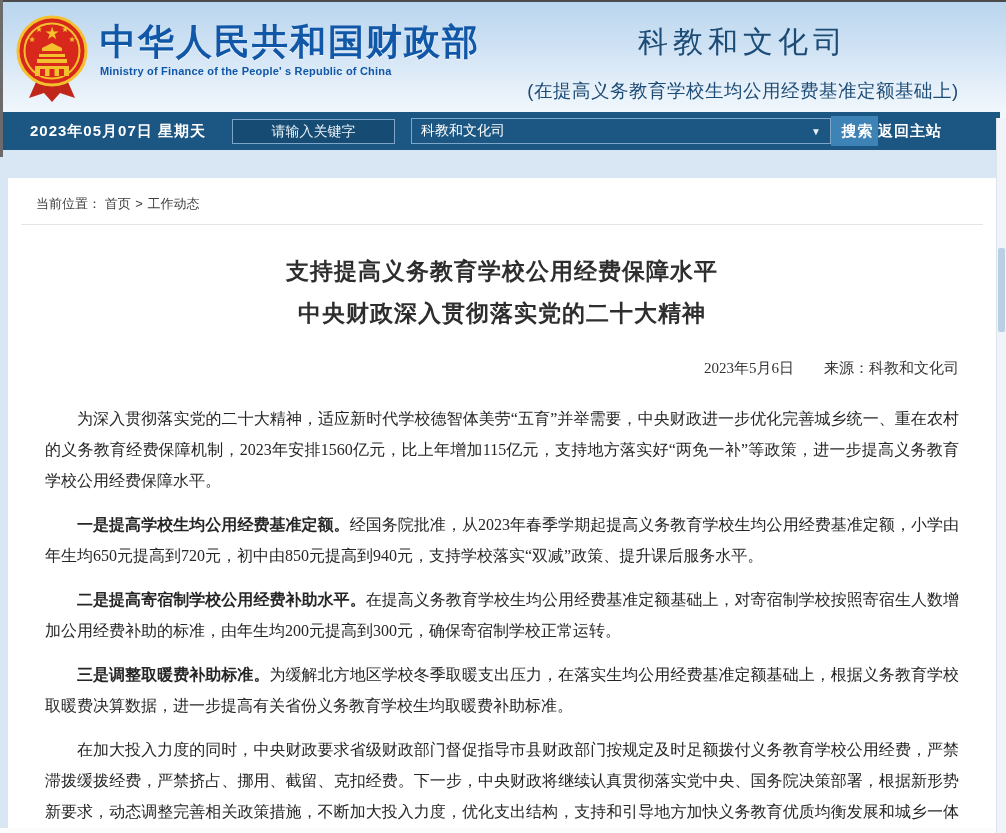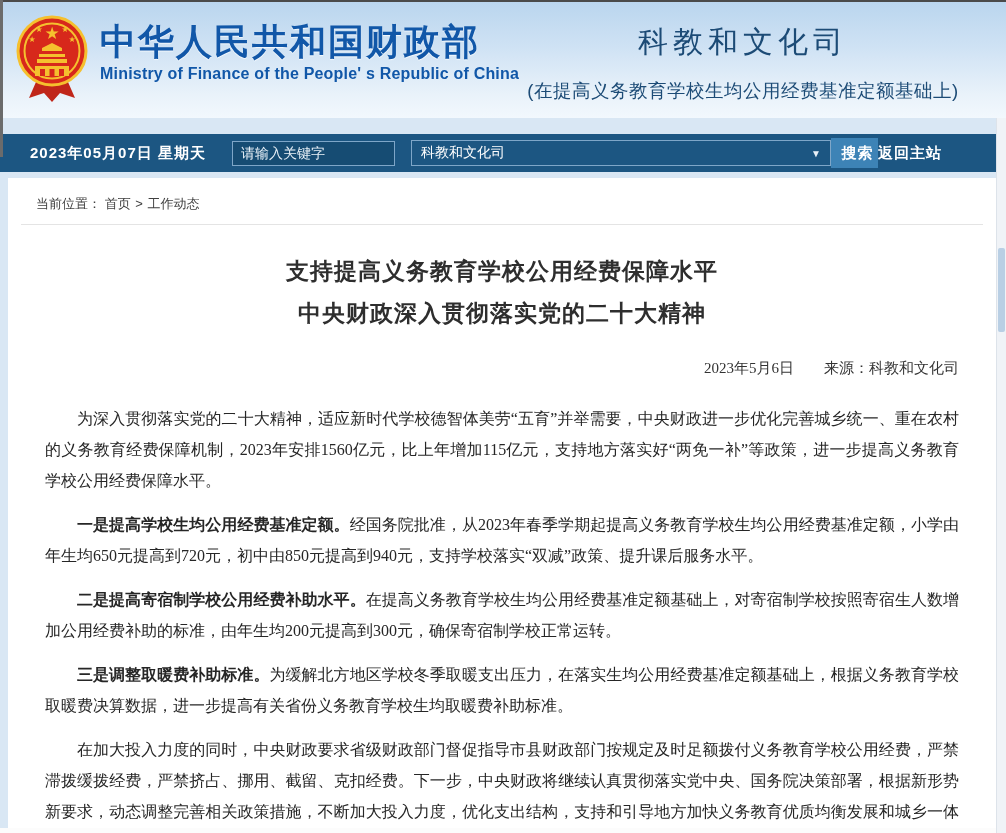--- a/index.html
+++ b/index.html
@@ -19,35 +19,35 @@
     background:linear-gradient(180deg,#b9d5ee 0%, #cfe2f4 40%, #e9f2fa 80%, #f2f8fd 100%);
   }
   .brand { position:absolute; left:16px; top:12px; display:flex; align-items:flex-start; }
   .emblem { width:72px; height:92px; margin-right:12px; }
   .brand-text { padding-top:10px; }
   .brand-cn {
     font-size:36px; font-weight:bold; color:#1157a8; letter-spacing:2px; line-height:40px;
     text-shadow:0 1px 1px rgba(255,255,255,.8);
     font-family:Liberation Serif, serif;
   }
-  .brand-en { font-size:16px; font-weight:bold; color:#1157a8; margin-top:3px; letter-spacing:0.2px; }
+  .brand-en { font-size:11px; font-weight:bold; color:#1157a8; margin-top:3px; letter-spacing:0.2px; }
   .dept { position:absolute; right:8px; top:22px; width:510px; text-align:center; color:#1c4b76; }
   .dept-title { font-size:30px; letter-spacing:5px; font-weight:500; }
   .dept-sub { font-size:18.5px; margin-top:15px; letter-spacing:0.5px; }
 
   
   .topbar {
-    position:absolute; top:134px; left:0; right:6px; height:38px;
+    position:absolute; top:112px; left:0; right:6px; height:38px;
     background:#1c5682; display:flex; align-items:center; padding-left:30px;
   }
   .nav-date { color:#ffffff; font-size:15px; font-weight:bold; letter-spacing:1px; width:195px; }
   .search-input {
     width:163px; height:25px; margin-left:7px;
     background:rgba(12,56,90,.35); border:1px solid #7ea6c8; color:#86efac;
-    padding:0 8px; font-size:14px; font-family:inherit; outline:none;
+    padding:0 8px; font-size:14px; font-family:inherit; outline:none;text-align:center;
   }
   .search-input::placeholder { color:#e9f1f8; opacity:1; }
   .dept-select {
     width:420px; height:26px; margin-left:16px; border:1px solid #7ea6c8;
     color:#fff; font-size:14px; display:flex; align-items:center; justify-content:space-between;
     padding:0 9px; cursor:pointer;
   }
   .dept-select .caret { font-size:10px; color:#e9f1f8; }
   .search-btn {
     width:47px; height:30px; margin-left:0; background:#3d83b6; color:#fff;

